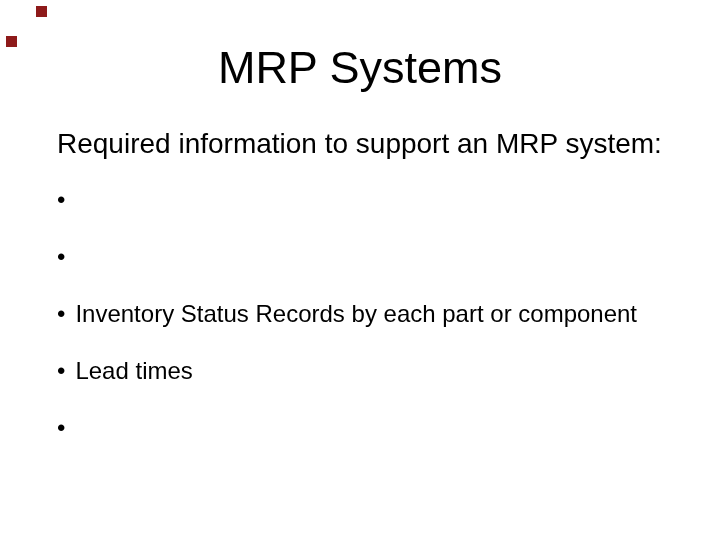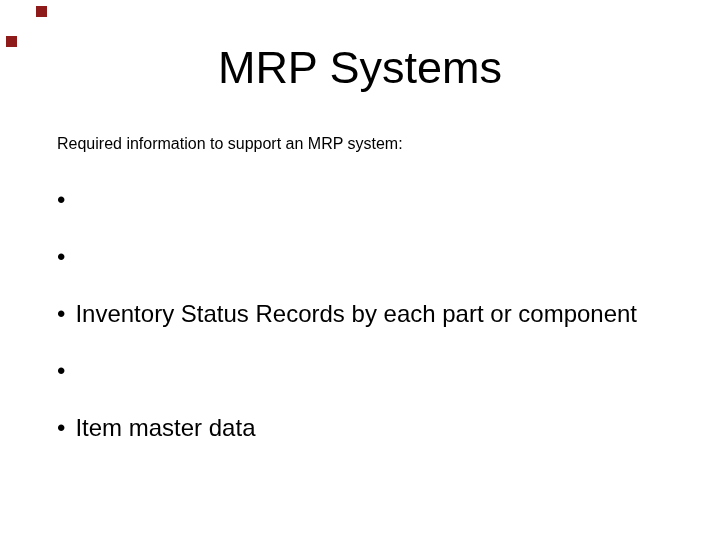--- a/index.html
+++ b/index.html
@@ -34,21 +34,21 @@
     text-align: center;
     font-size: 45px;
     font-weight: 400;
     line-height: 1.15;
     white-space: nowrap;
   }
   .intro-line {
     position: absolute;
     left: 57px;
     top: 132px;
-    font-size: 16px;
+    font-size: 28px;
     line-height: 24px;
     white-space: nowrap;
   }
   .bullet-list {
     position: absolute;
     left: 57px;
     top: 188px;
     margin: 0;
     padding: 0;
     list-style: none;
@@ -85,20 +85,20 @@
     </li>
     <li class="bullet-item">
       <span class="bullet-marker">•</span>
     </li>
     <li class="bullet-item">
       <span class="bullet-marker">•</span>
       <span>Inventory Status Records by each part or component</span>
     </li>
     <li class="bullet-item">
       <span class="bullet-marker">•</span>
+      <span>Lead times</span>
     </li>
     <li class="bullet-item">
       <span class="bullet-marker">•</span>
-      <span>Item master data</span>
     </li>
   </ul>
 
 </div>
 
 </body></html>

